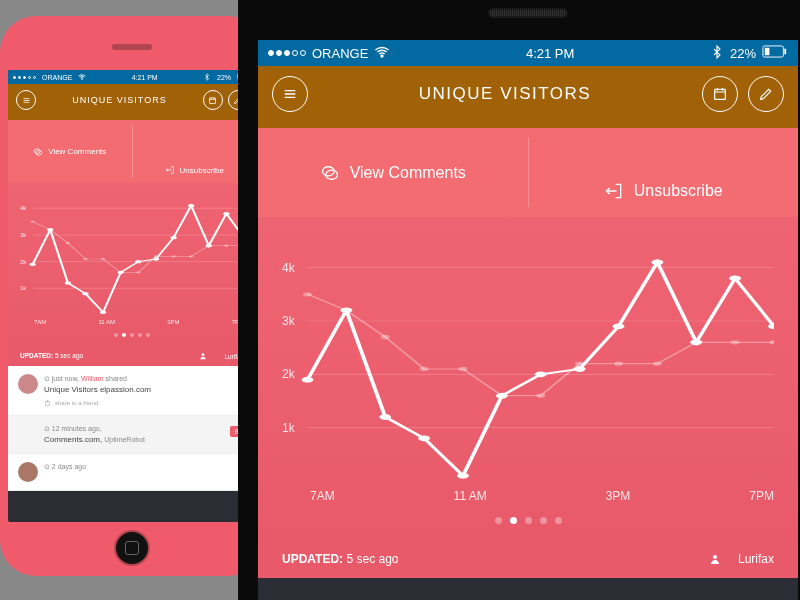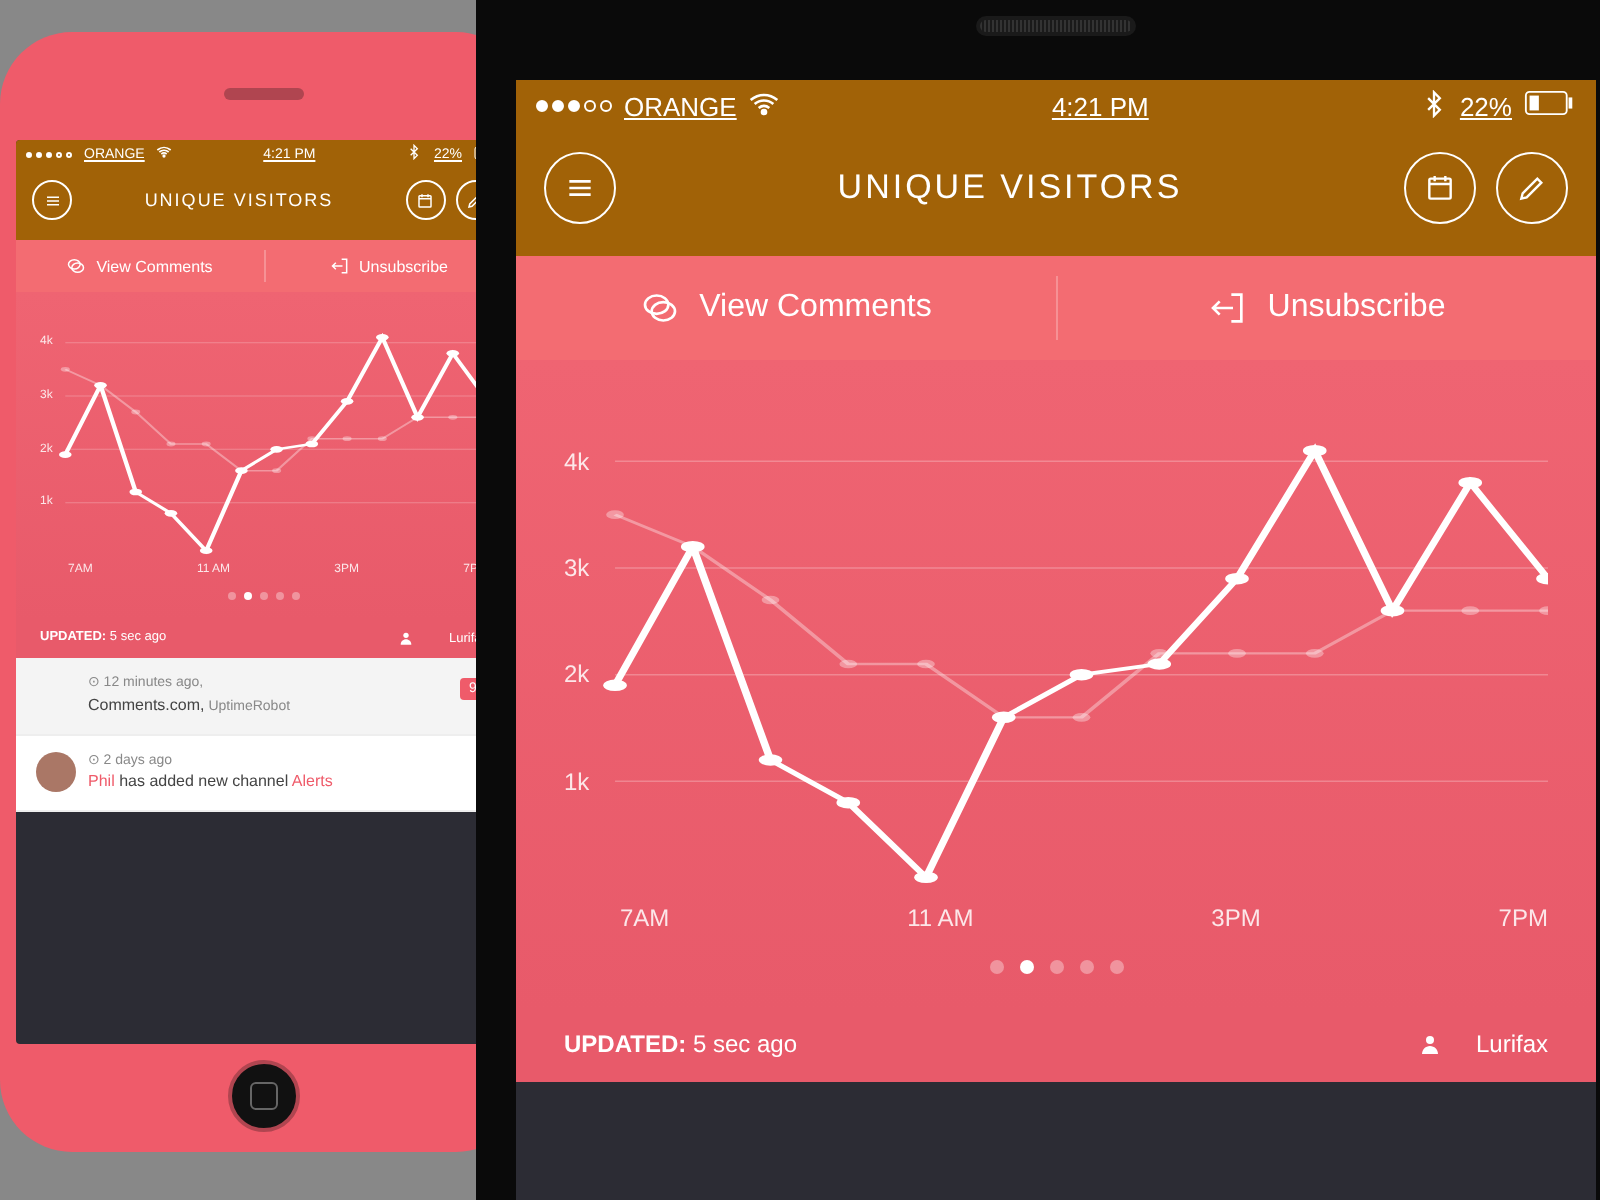--- a/index.html
+++ b/index.html
@@ -18,21 +18,21 @@
 
 .phone-right {
   position: absolute; left: 238px; top: -20px; width: 580px; height: 640px;
   background: #0a0a0a; border-radius: 0; padding: 60px 20px 0;
 }
 .phone-right .earpiece { position:absolute; top:28px; left:50%; transform:translateX(-50%); width:80px; height:10px; background:#1a1a1a; border-radius:5px; }
 .phone-right .earpiece::after { content:""; position:absolute; inset:2px; background: repeating-linear-gradient(90deg,#333 0 1px,transparent 1px 2px); border-radius:4px;}
 .phone-right .screen { background: #2c2c34; width: 100%; height: 100%; overflow: hidden; }
 
 
-.statusbar { display:flex; align-items:center; justify-content:space-between; height:26px; padding:0 10px; color:#fff; font-size:13px; background:#a16207;text-decoration:underline; }
+.statusbar { display:flex; align-items:center; justify-content:space-between; height:26px; padding:0 10px; color:#fff; font-size:13px; background:#0369a1; }
 .phone-left .statusbar { height:14px; font-size:7px; padding:0 5px; }
 .sb-left, .sb-right { display:flex; align-items:center; gap:6px; }
 .sig-dots { display:flex; gap:2px; }
 .sig-dots span { width:6px; height:6px; border-radius:50%; border:1px solid #fff; }
 .sig-dots span.on { background:#fff; }
 .phone-left .sig-dots span { width:3px; height:3px; }
 
 
 .header { display:flex; align-items:center; justify-content:space-between; padding:10px 14px 16px; background:#a16207; color:#fff; }
 .phone-left .header { padding:6px 8px 10px; }
@@ -40,21 +40,21 @@
 .phone-left .header .title { font-size:9px; letter-spacing:1px; }
 .icon-btn { width:36px; height:36px; border:1.5px solid #fff; border-radius:50%; display:flex; align-items:center; justify-content:center; cursor:pointer; flex-shrink:0; }
 .phone-left .icon-btn { width:20px; height:20px; border-width:1px; }
 .icon-btn svg { width:16px; height:16px; }
 .phone-left .icon-btn svg { width:9px; height:9px; }
 .header-icons { display:flex; gap:10px; }
 .phone-left .header-icons { gap:5px; }
 
 
 .actionbar { display:flex; background:#f36c72; color:#fff; }
-.actionbar .action { flex:1; padding:16px 0; display:flex; align-items:center; justify-content:center; gap:10px; font-size:16px; font-weight:300; cursor:pointer; }
+.actionbar .action { flex:1; padding:16px 0; display:flex; align-items:center; justify-content:center; gap:10px; font-size:16px; font-weight:300; cursor:pointer;margin-top:37px; }
 .actionbar .action:first-child { border-right:1px solid rgba(255,255,255,0.25); margin:10px 0; padding:6px 0; }
 .phone-left .actionbar .action { padding:8px 0; font-size:8px; gap:5px; }
 .phone-left .actionbar .action:first-child { margin:5px 0; padding:3px 0; }
 .actionbar svg { width:20px; height:20px; }
 .phone-left .actionbar svg { width:10px; height:10px; }
 
 
 .chart-area { background: linear-gradient(180deg, #ef6472 0%, #e85a6a 100%); padding:24px 24px 10px; position:relative; }
 .phone-left .chart-area { padding:12px 12px 6px; }
 .chart { position:relative; height:240px; }
@@ -213,32 +213,46 @@
       <span><b>UPDATED:</b> <span>5 sec ago</span></span>
       <span class="user">
           <svg viewBox="0 0 24 24" width="8" height="8" fill="#fff">
             <circle cx="12" cy="8" r="4"></circle>
             <path d="M4 22c0-4.4 3.6-8 8-8s8 3.6 8 8z"></path>
           </svg>
           <span>Lurifax</span>
         </span>
     </div>
     <div class="feed">
+      <div class="feed-item">
+        <div class="avatar"></div>
+        <div class="feed-body">
+          <div><span>⊙ just now,</span> <span class="red">William</span> <span>shared</span></div>
+          <div class="main">Unique Visitors elpassion.com</div>
+          <div class="share-row">
+              <svg viewBox="0 0 24 24" width="7" height="7" fill="none" stroke="#aaa" stroke-width="2">
+                <rect x="6" y="4" width="12" height="16"></rect>
+                <path d="M12 2v8M9 5l3-3 3 3"></path>
+              </svg>
+              <span>share to a friend</span>
+            </div>
+        </div>
+        <div class="badge">16</div>
+      </div>
       <div class="feed-item alt">
         <div class="feed-body" style="padding-left:26px">
           <div>⊙ 12 minutes ago,</div>
           <div><span class="main">Comments.com,</span> <span>UptimeRobot</span></div>
         </div>
         <div class="badge red">98.44</div>
       </div>
       <div class="feed-item">
         <div class="avatar a2"></div>
         <div class="feed-body">
           <div>⊙ 2 days ago</div>
-          <div class="main"><span class="red">Phil</span> <span>has added new channel</span> <span class="red">Alerts</span></div>
         </div>
       </div>
     </div>
   </div>
   <div class="home-btn"></div>
 </div>
 
 <div class="phone-right">
   <div class="earpiece"></div>
   <div class="screen">

